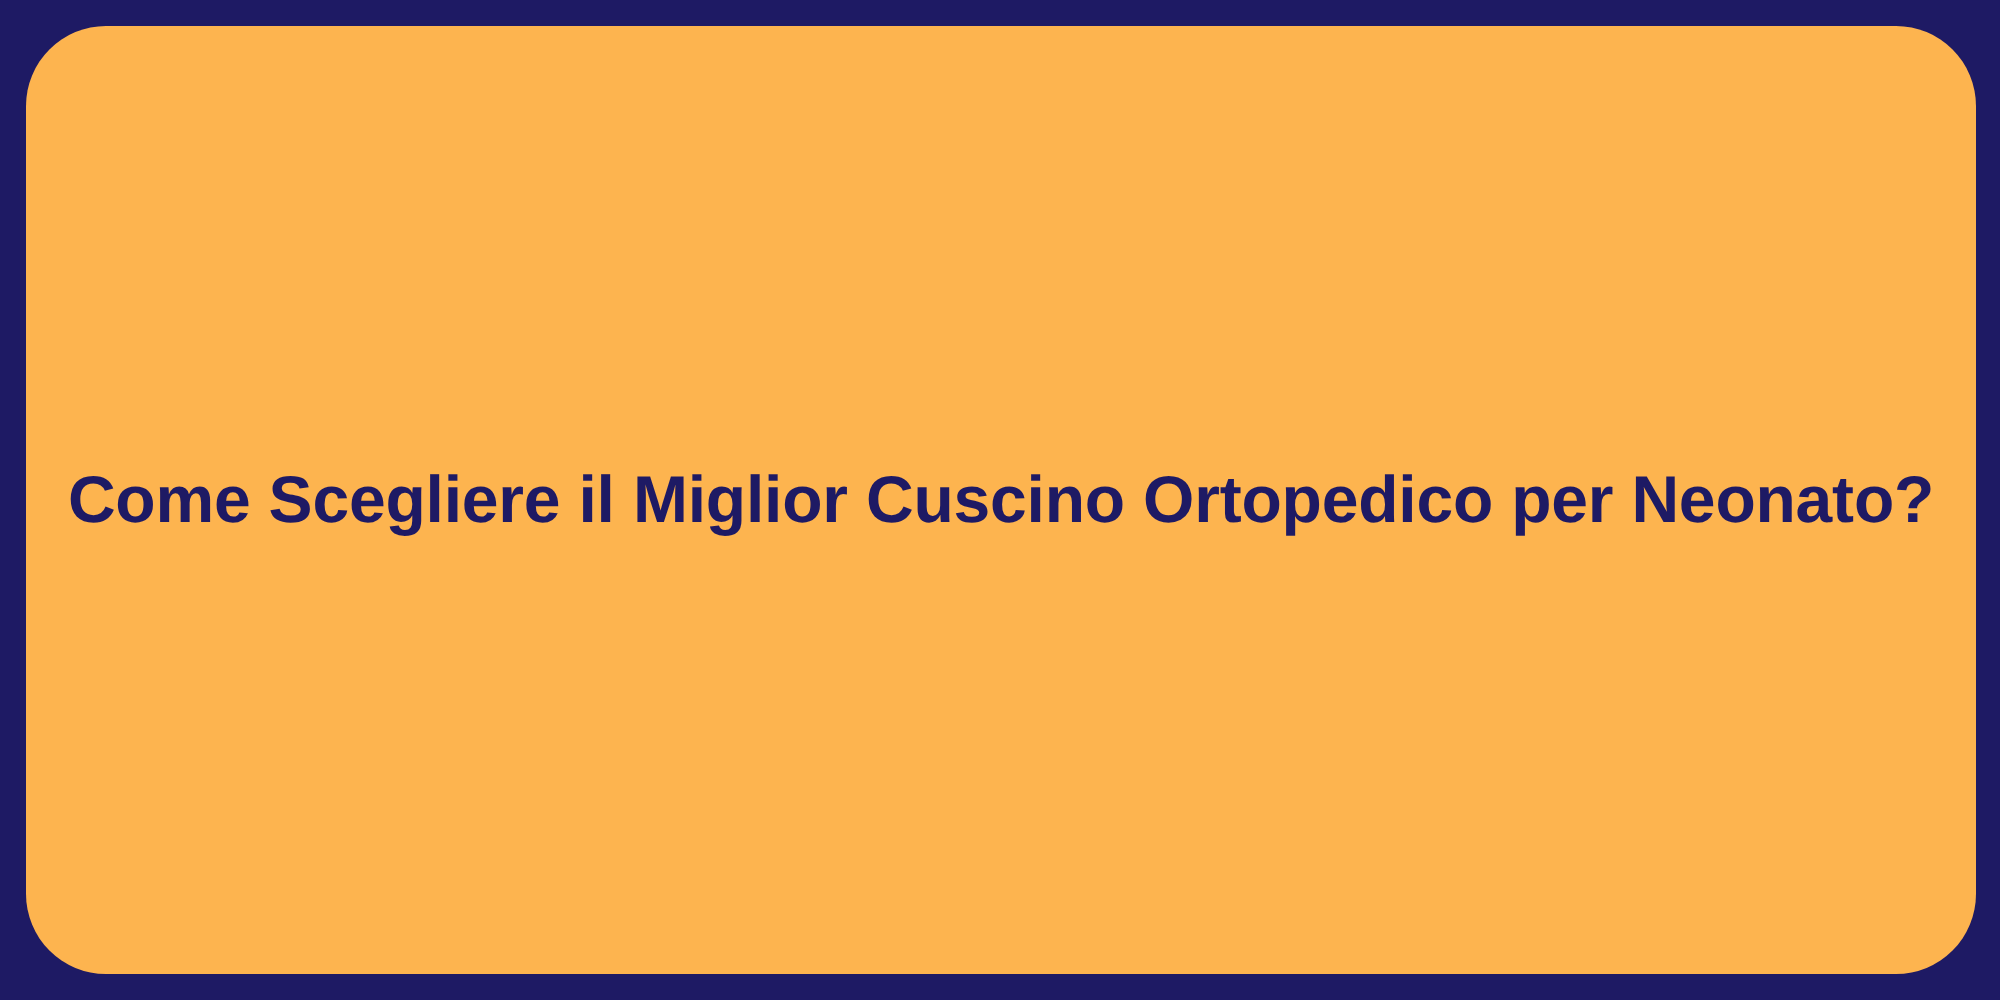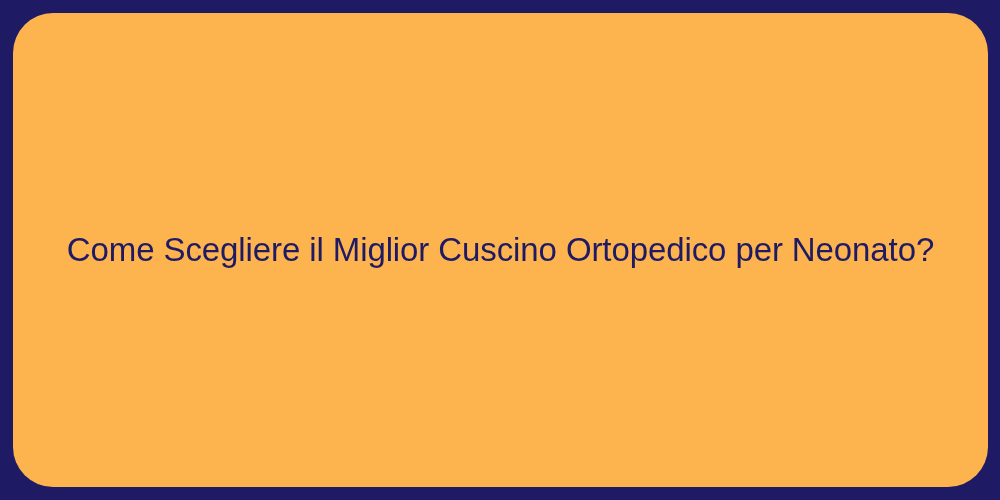--- a/index.html
+++ b/index.html
@@ -39,21 +39,21 @@
     text-align: center;
     padding: 0 26px;
   }
 
   
   .banner-title {
     margin: 0;
     color: #1e1a64;
     font-family: "Liberation Sans", sans-serif;
     font-size: 33px;
-    font-weight: normal;
+    font-weight: bold;
     line-height: 1.25;
     letter-spacing: -0.1px;
     white-space: nowrap;
   }
 </style>
 </head>
 <body>
 
 <div class="banner-frame">
 

